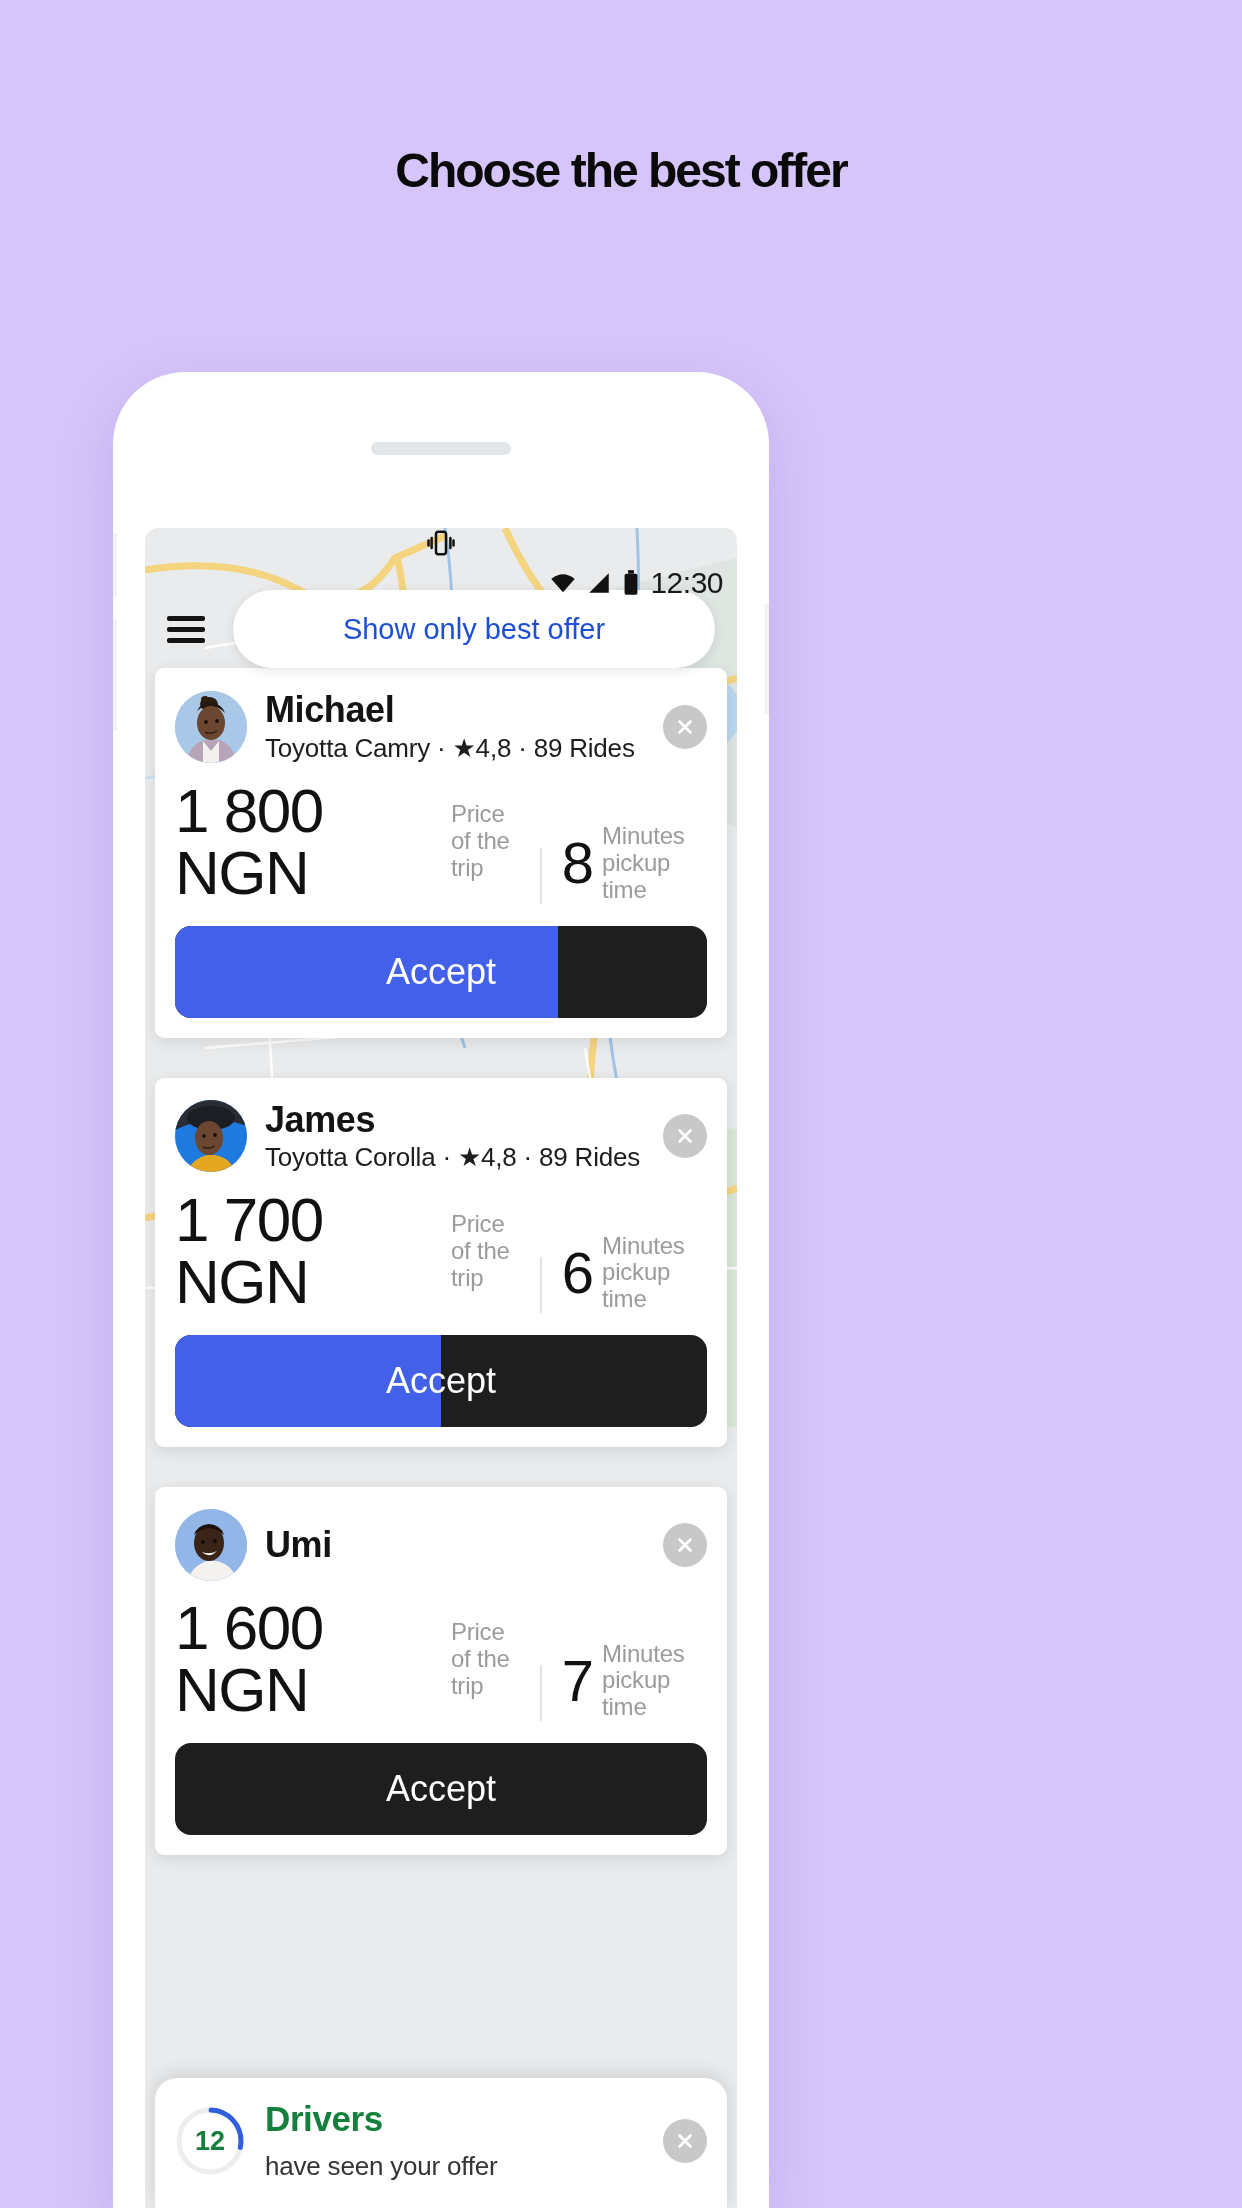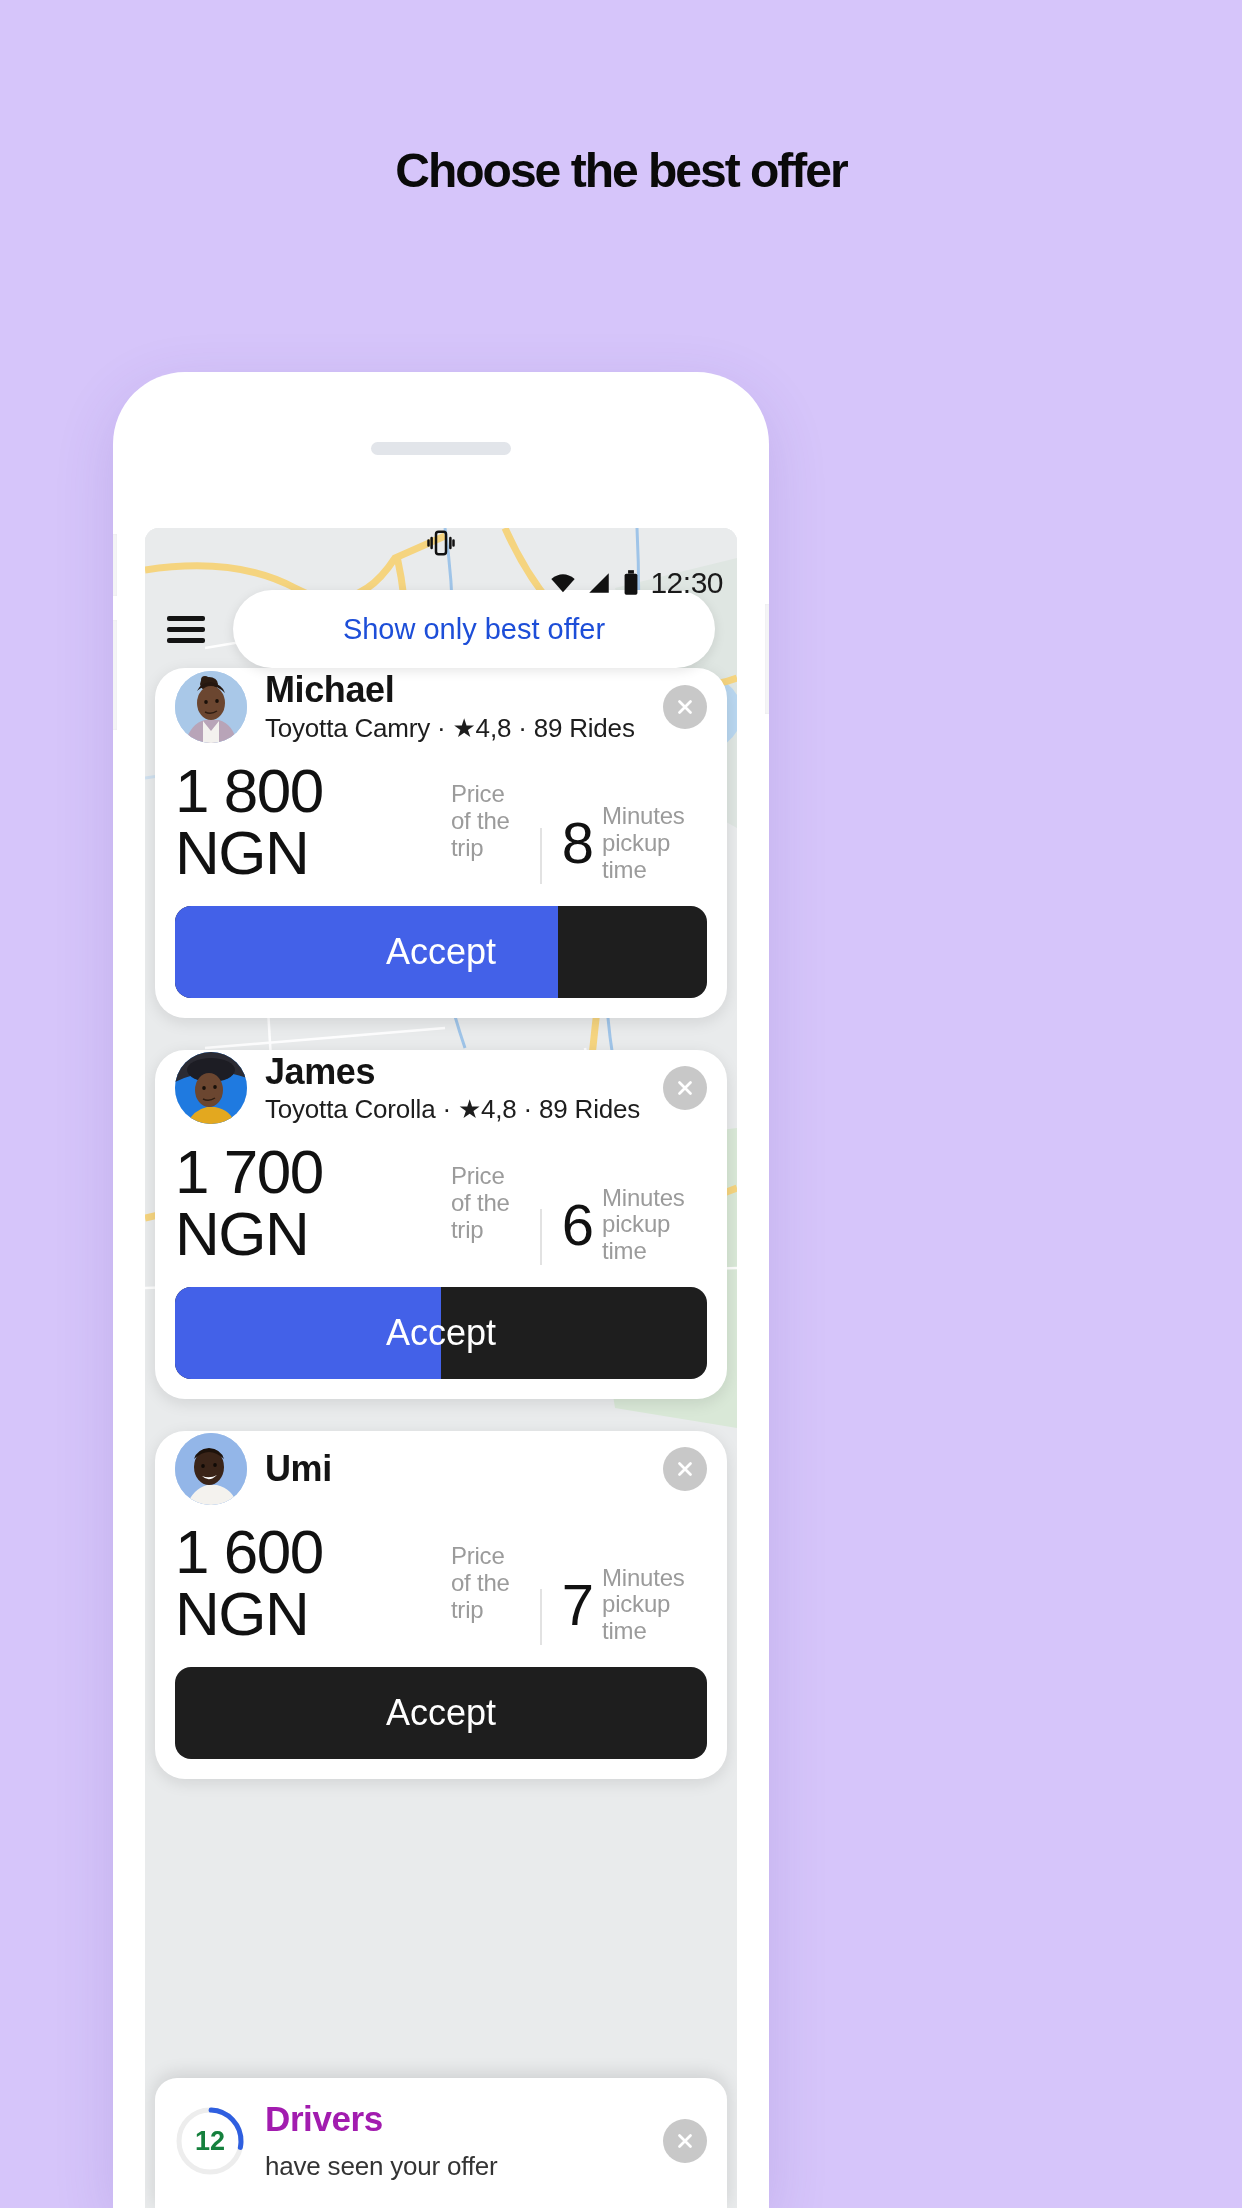--- a/index.html
+++ b/index.html
@@ -78,24 +78,24 @@
     font-size:29px; color:#1d4ed8; font-weight:400;
     box-shadow:0 3px 12px rgba(0,0,0,.10);
   }
 
   
   .offers {
     position:absolute; left:0; top:140px; width:100%; z-index:4;
     padding:0 10px;
   }
   .card {
-    background:#fff; border-radius:30px;
+    background:#fff; border-radius:9px;
     box-shadow:0 4px 16px rgba(0,0,0,.10);
-    padding:2px 20px 20px 20px;
-    margin-bottom:32px;
+    padding:22px 20px 20px 20px;
+    margin-bottom:40px;
   }
   .card-head { display:flex; align-items:center; gap:18px; }
   .avatar {
     width:72px; height:72px; border-radius:50%;
     flex:0 0 72px; overflow:hidden; position:relative;
     background:#a9c6ea;
   }
   .avatar svg { width:100%; height:100%; display:block; }
   .who { flex:1; min-width:0; }
   .who .name { font-size:36px; font-weight:700; color:#141414; line-height:1.1; letter-spacing:-.4px; }
@@ -131,21 +131,21 @@
     padding:22px 20px 26px 20px;
     display:flex; align-items:center; gap:20px; z-index:7;
   }
   .ring { position:relative; width:70px; height:70px; flex:0 0 70px; }
   .ring svg { width:70px; height:70px; display:block; }
   .ring .num {
     position:absolute; inset:0; display:flex; align-items:center; justify-content:center;
     font-size:27px; font-weight:700; color:#15803d;
   }
   .drv-text { flex:1; }
-  .drv-title { font-size:35px; font-weight:700; color:#a21caf; line-height:1.08; letter-spacing:-.4px; }
+  .drv-title { font-size:35px; font-weight:700; color:#15803d; line-height:1.08; letter-spacing:-.4px; }
   .drv-sub { font-size:26px; color:#343434; margin-top:13px; letter-spacing:-.2px; }
 </style>
 </head>
 <body>
 
 <div class="stage">
 
   <div class="headline">Choose the best offer</div>
 
   <div class="phone">

